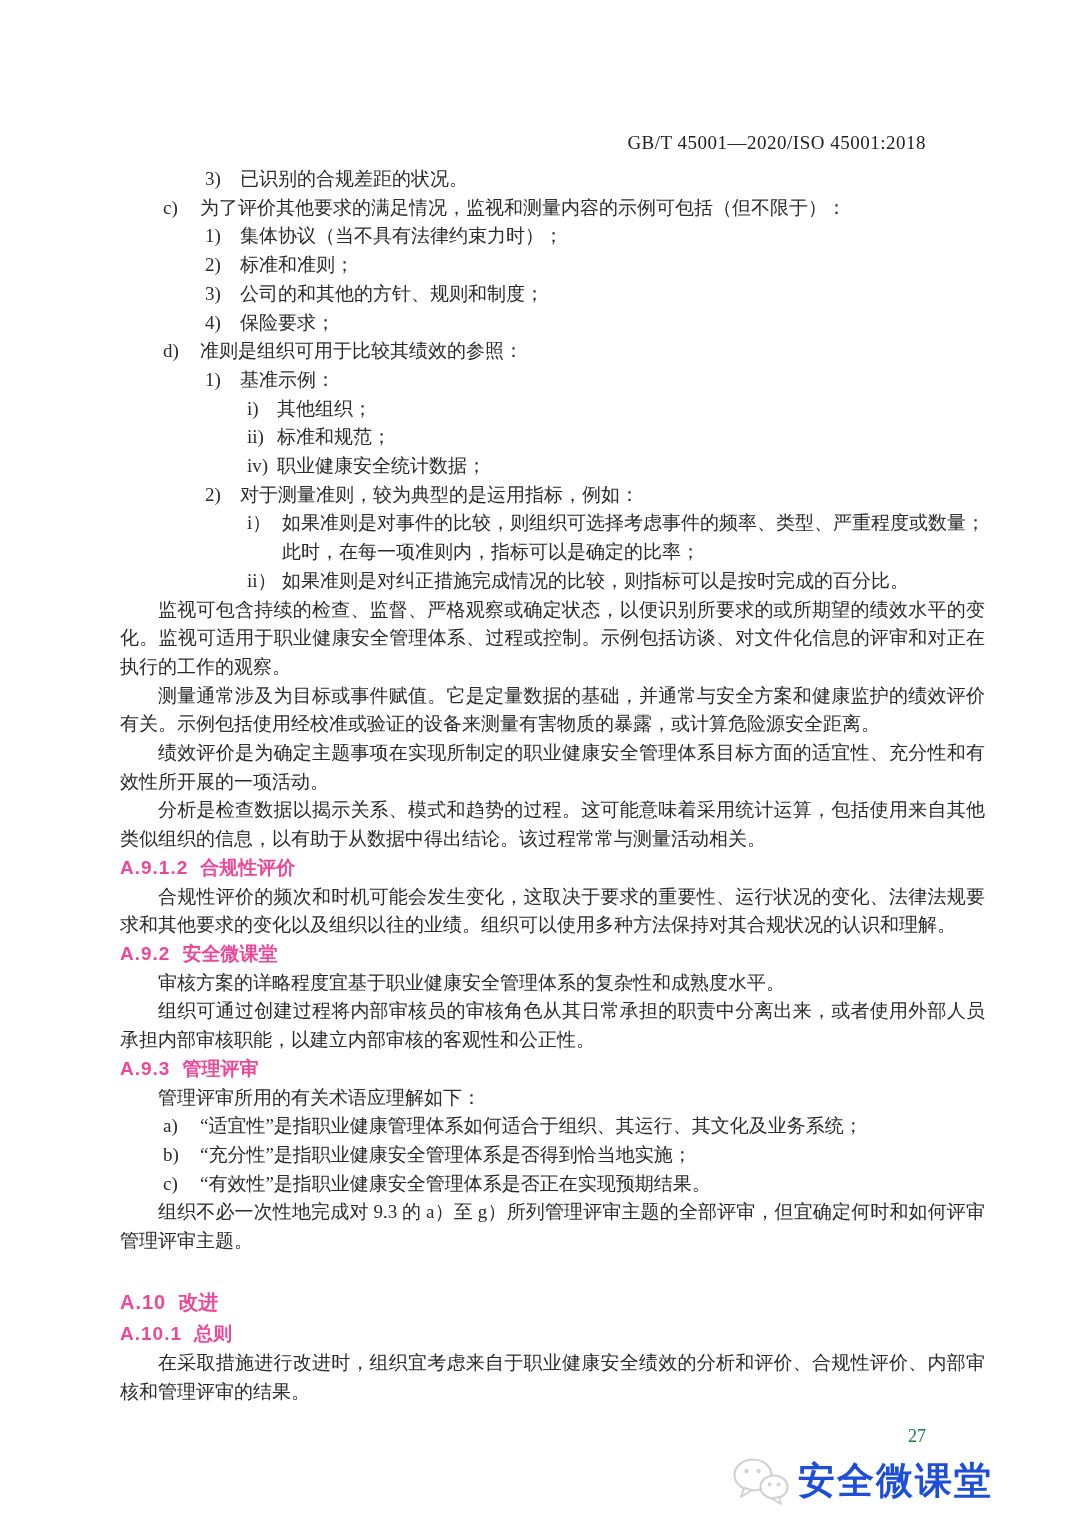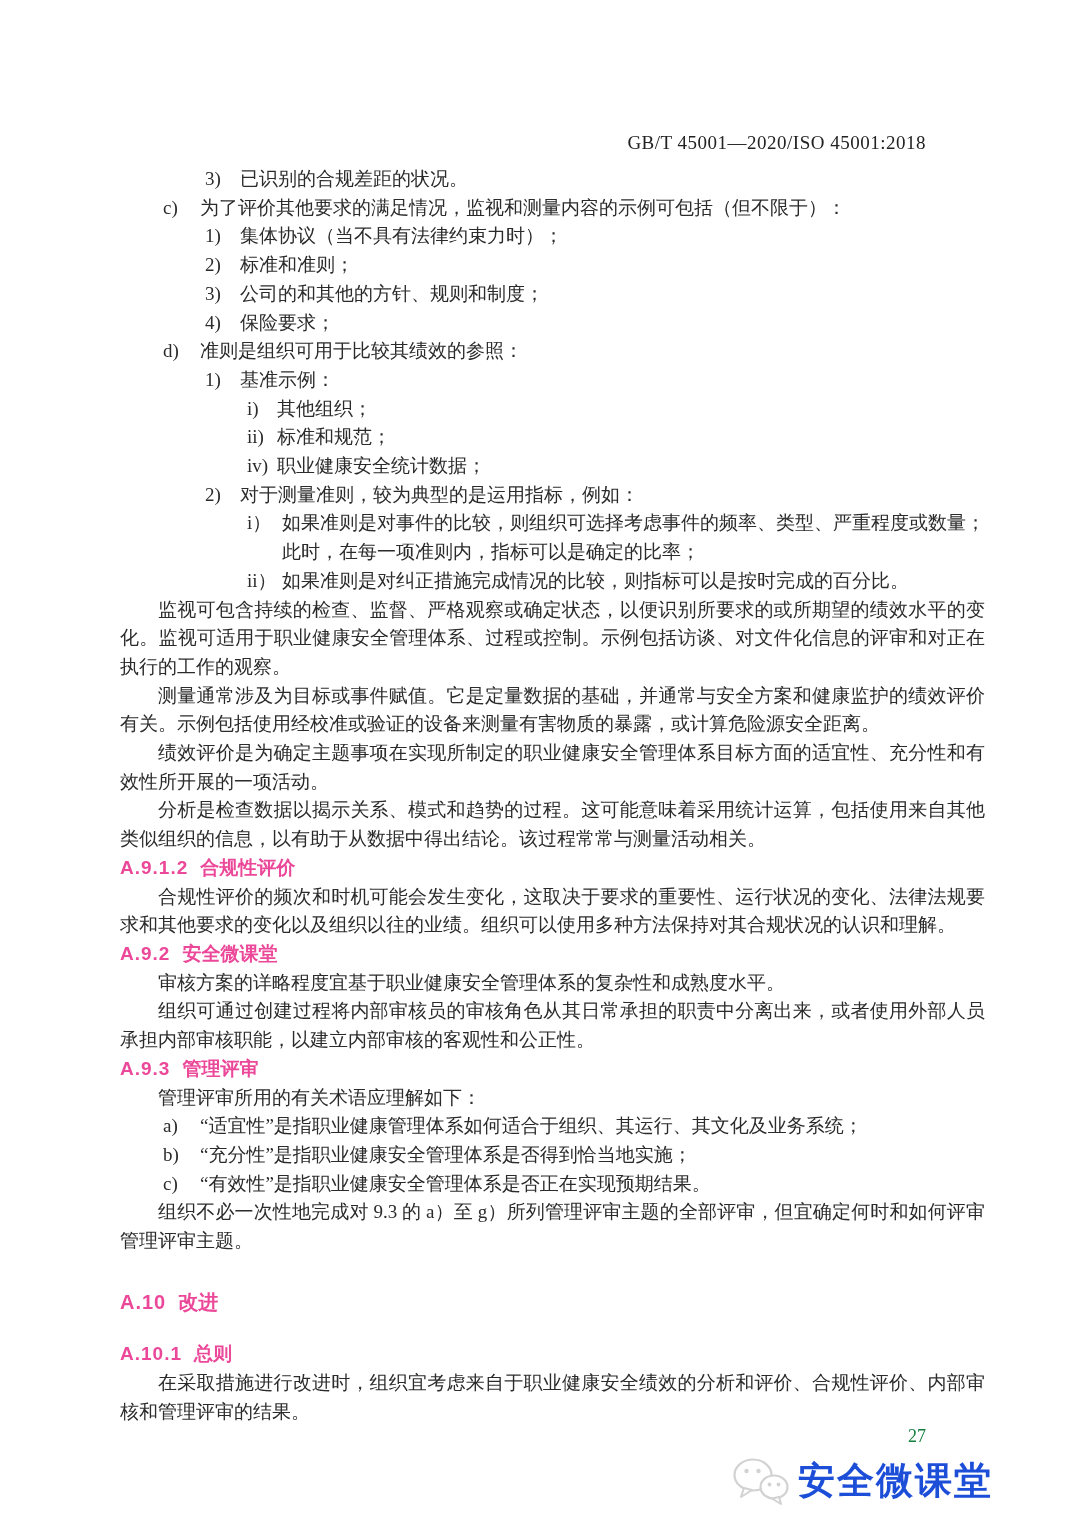--- a/index.html
+++ b/index.html
@@ -27,21 +27,21 @@
   .li3w{padding-left:127px;}.li3w .mk{width:35px;}
   .li3w-cont{padding-left:162px;}
   .li1 .tx{white-space:normal;}
   .para{text-indent:38px;text-align:justify;}
   .hd{
     font-family:"Liberation Sans","DejaVu Sans",sans-serif;
     font-weight:bold;color:#ec4899;font-size:19px;
   }
   .hd .num{margin-right:12px;letter-spacing:1px;}
   .h2{font-size:20px;margin-top:32px;}
-  .h3-after-h2{margin-top:24px;}
+  .h3-after-h2{margin-top:4px;}
   .page-number{
     position:absolute;top:1426px;right:95px;
     font-size:18px;color:#15803d;
   }
   .watermark{
     position:absolute;top:1456px;right:28px;
     display:flex;align-items:center;gap:8px;
     color:#1d4ed8;
     font-family:"Liberation Sans","DejaVu Sans",sans-serif;
     font-weight:bold;font-size:37px;letter-spacing:2px;

